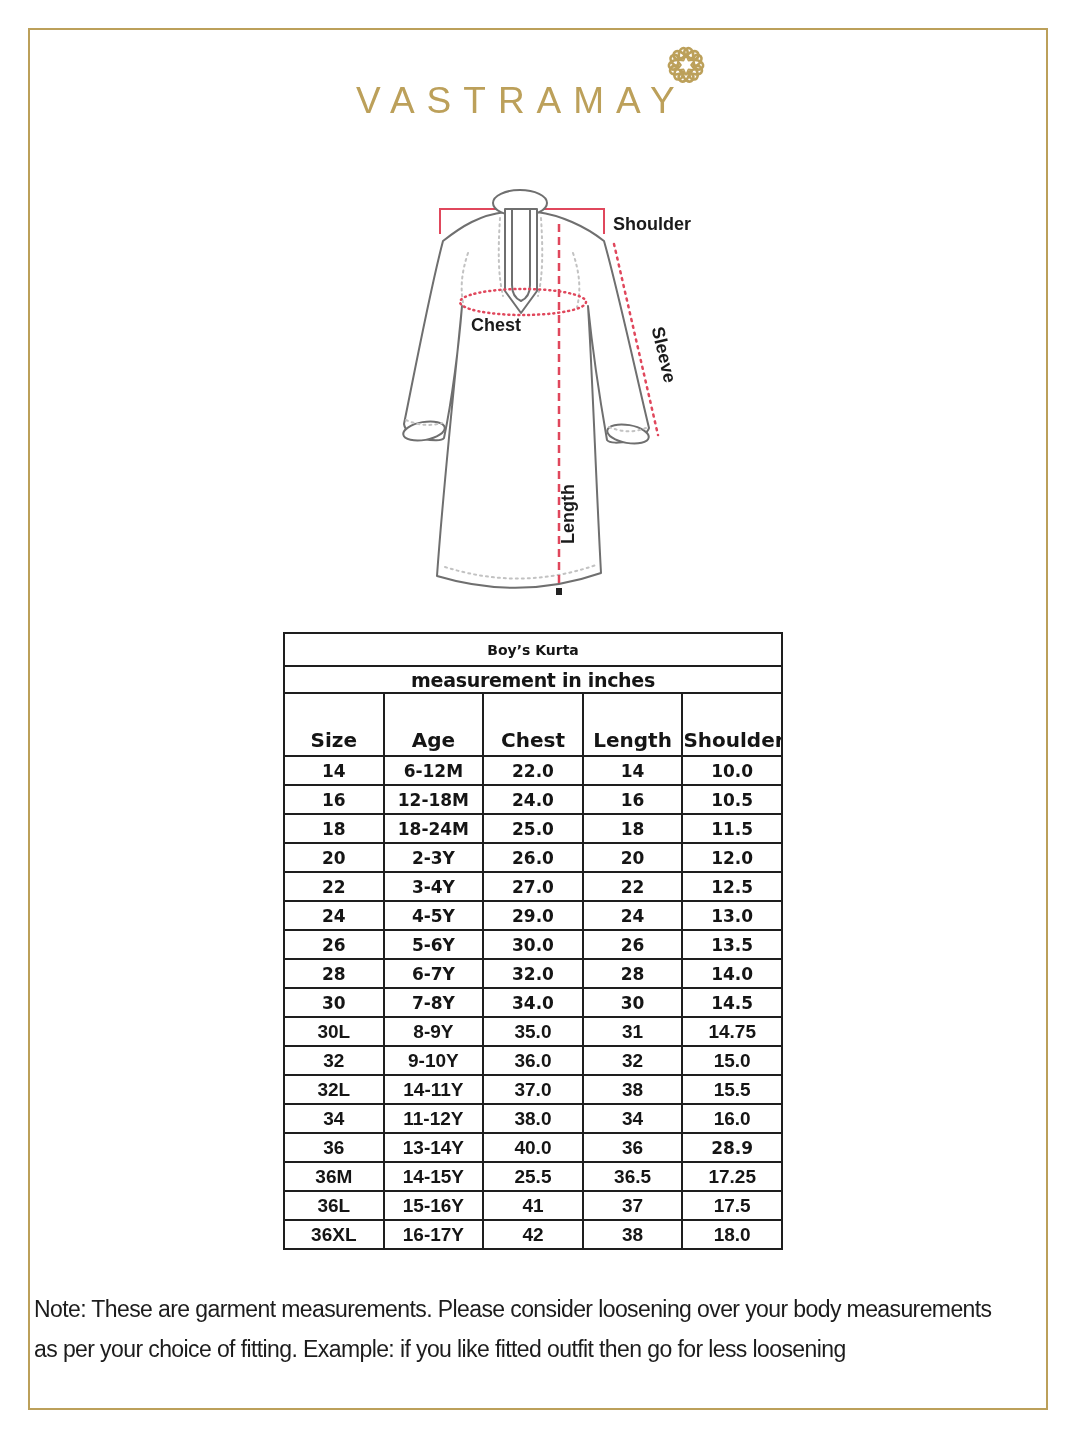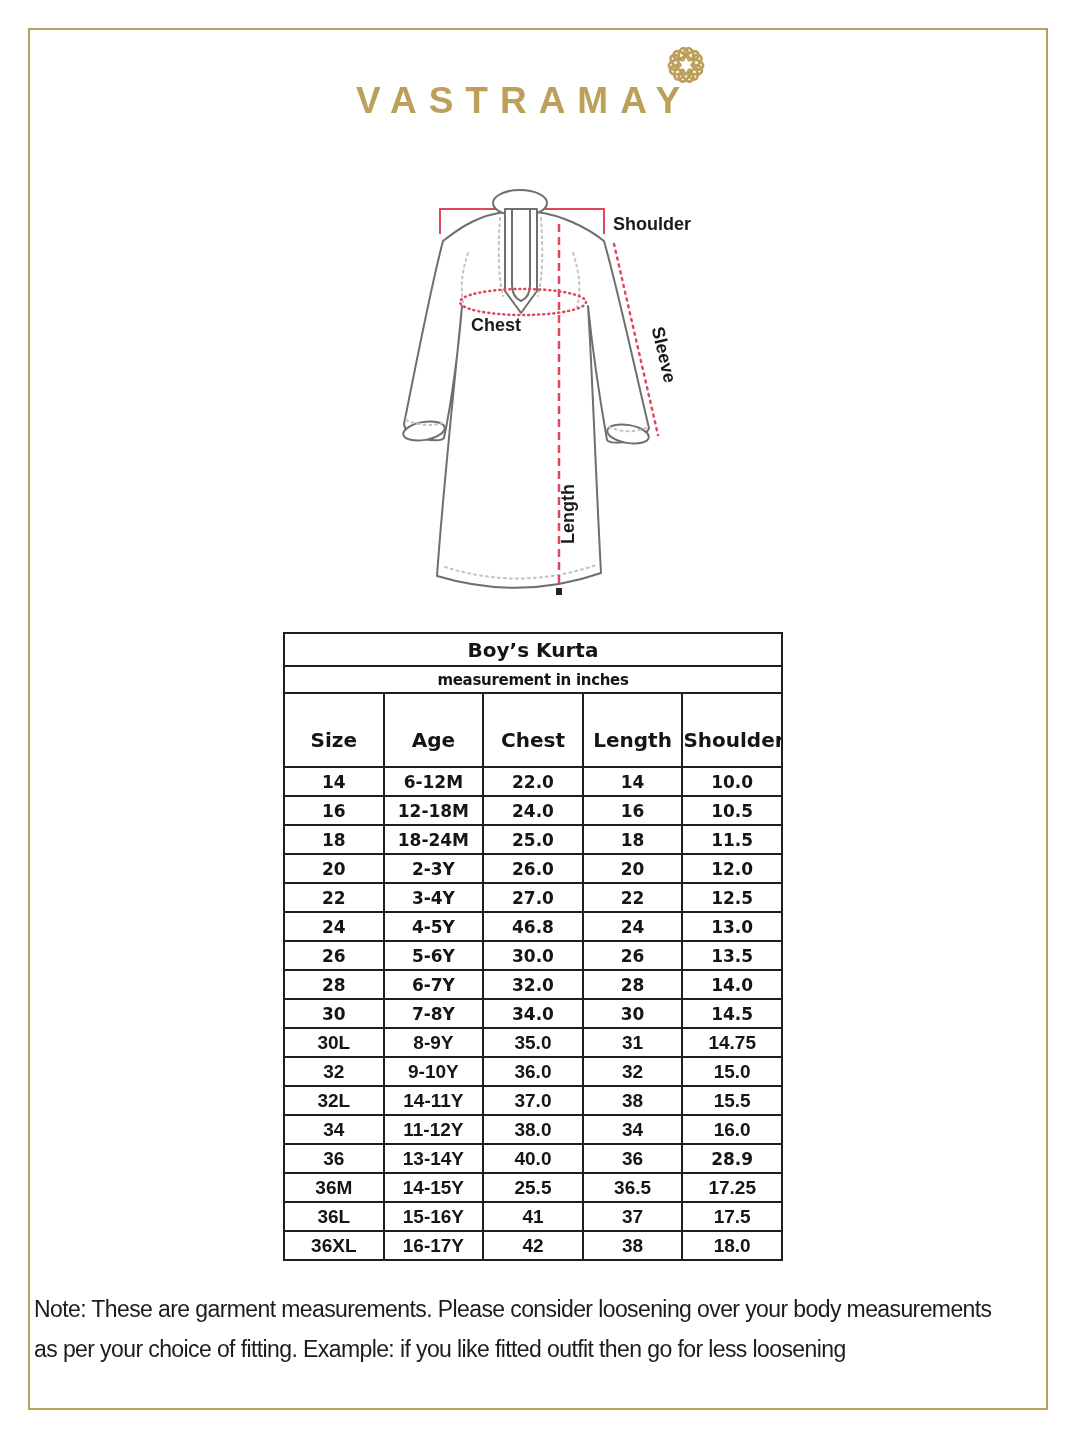--- a/index.html
+++ b/index.html
@@ -7,45 +7,45 @@
     width:1080px;height:1440px;position:relative;background:#ffffff;
     font-family:"Liberation Sans",sans-serif;color:#151515;overflow:hidden;
   }
   .frame{
     position:absolute;left:28px;top:28px;width:1020px;height:1382px;
     border:2px solid var(--gold,#BCA05A);box-sizing:border-box;pointer-events:none;
   }
   
   .logo-text{
     position:absolute;top:80px;left:356px;
-    font-size:37px;letter-spacing:12px;font-weight:700;
+    font-size:37px;letter-spacing:12px;font-weight:400;
     color:var(--gold,#BCA05A);white-space:nowrap;
   }
   .ornament{position:absolute;left:654px;top:34px;width:64px;height:62px;}
   
   .diagram{position:absolute;left:385px;top:178px;width:310px;height:442px;}
   .diagram text{
     font-family:"Liberation Sans",sans-serif;font-weight:bold;font-size:18px;fill:#1b1b1b;
   }
   .stroke-grey{stroke:#6f6f6f;fill:none;stroke-width:2;stroke-linejoin:round;}
   .fill-body{fill:#ffffff;}
   .seam{stroke:#c2c2c2;fill:none;stroke-width:2;stroke-dasharray:2 4;stroke-linecap:round;}
   .red-line{stroke:var(--measure_red,#E0475C);fill:none;}
   
   .size-table{
     position:absolute;left:283px;top:632px;width:500px;table-layout:fixed;
     border-collapse:collapse;background:#fff;
   }
   .size-table th,.size-table td{
     border:2px solid #1e1e1e;text-align:center;padding:0;overflow:hidden;
   }
-  .row-title th{height:31px;font-size:20px;font-family:"DejaVu Sans",sans-serif;}
-  .row-subtitle th{height:25px;font-size:15px;letter-spacing:-0.3px;font-family:"DejaVu Sans",sans-serif;margin-top:13px;}
+  .row-title th{height:31px;font-size:14px;font-family:"DejaVu Sans",sans-serif;}
+  .row-subtitle th{height:25px;font-size:19px;letter-spacing:-0.3px;font-family:"DejaVu Sans",sans-serif;margin-top:13px;}
   .row-cols th{
-    height:58px;vertical-align:bottom;padding-bottom:14px;
+    height:58px;vertical-align:bottom;padding-bottom:3px;
     font-size:20px;font-family:"DejaVu Sans",sans-serif;
   }
   .size-table tbody tr{height:29px;}
   .size-table tbody td{
     font-weight:bold;font-size:19px;font-family:"Liberation Sans",sans-serif;
   }
   .size-table tbody tr.heavy td,.size-table td.heavy-cell{
     font-family:"DejaVu Sans",sans-serif;font-size:17px;margin-top:28px;
   }
   
@@ -172,21 +172,21 @@
     <td>22</td>
     <td>3-4Y</td>
     <td>27.0</td>
     <td>22</td>
     <td>12.5</td>
   </tr>
 
   <tr class="heavy">
     <td>24</td>
     <td>4-5Y</td>
-    <td>46.8</td>
+    <td>29.0</td>
     <td>24</td>
     <td>13.0</td>
   </tr>
 
   <tr class="heavy">
     <td>26</td>
     <td>5-6Y</td>
     <td>30.0</td>
     <td>26</td>
     <td>13.5</td>

